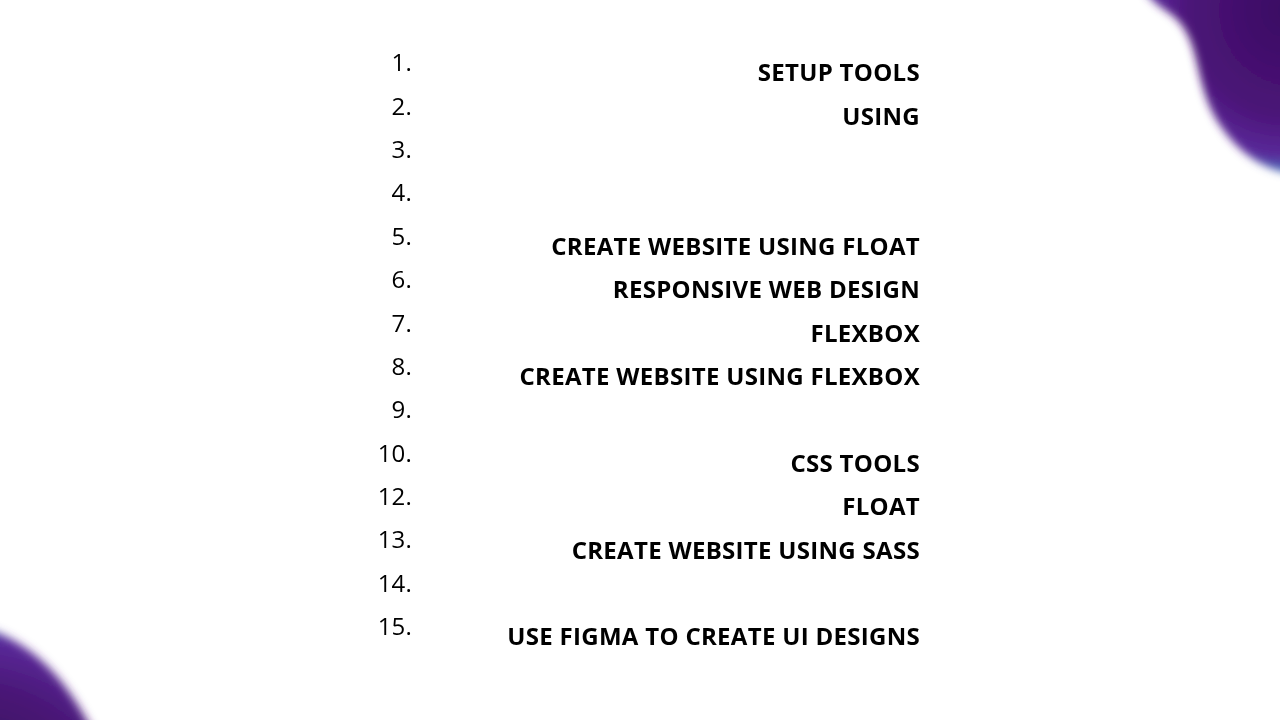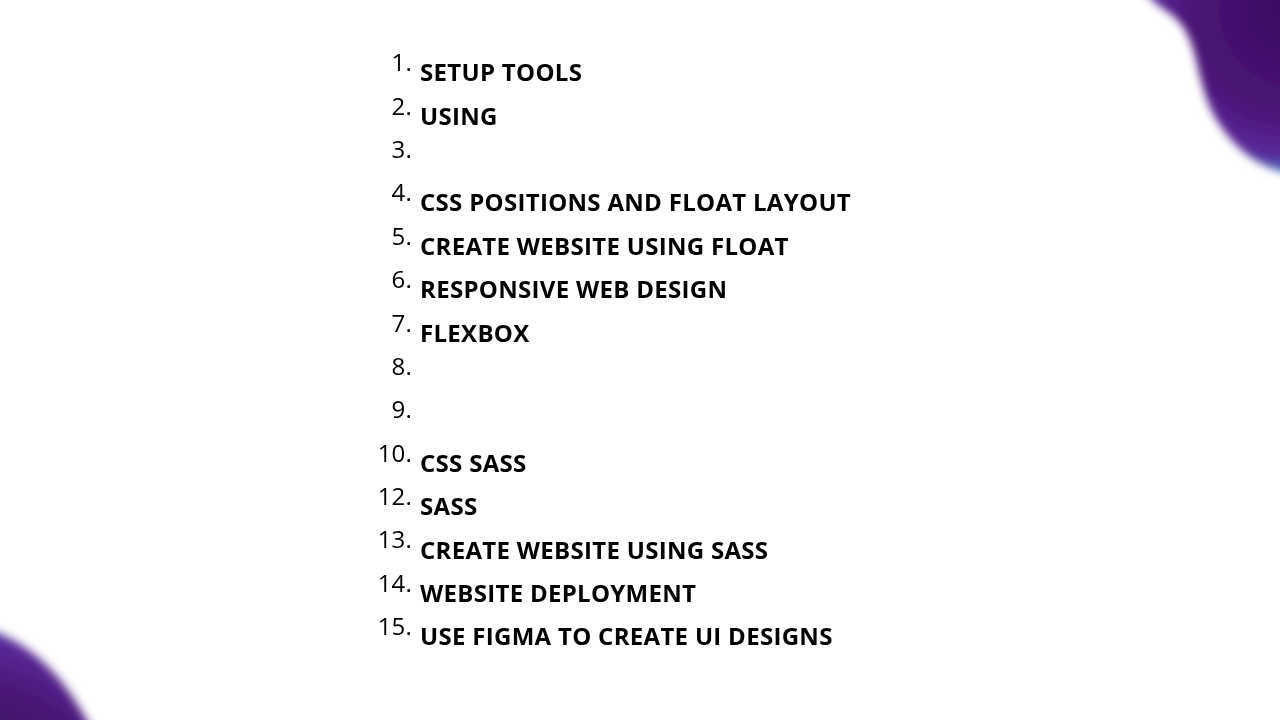--- a/index.html
+++ b/index.html
@@ -49,21 +49,21 @@
     text-align: right;
     font-size: 24px;
     font-weight: 400;
     color: #000;
     padding-right: 8px;
     letter-spacing: 0.2px;
   }
 
   .label {
     flex: 1;
-    text-align: left;
+    text-align: right;
     font-size: 24px;
     font-weight: 700;
     color: #000;
     letter-spacing: 0.3px;
     margin-top: 20px;
   }
 </style>
 </head>
 <body>
 
@@ -110,53 +110,52 @@
   </div>
   <div class="row">
     <span class="num">2.</span>
     <span class="label">USING</span>
   </div>
   <div class="row">
     <span class="num">3.</span>
   </div>
   <div class="row">
     <span class="num">4.</span>
-    <span class="label">CSS POSITIONS AND FLOAT LAYOUT</span>
   </div>
   <div class="row">
     <span class="num">5.</span>
     <span class="label">CREATE  WEBSITE USING FLOAT</span>
   </div>
   <div class="row">
     <span class="num">6.</span>
     <span class="label">RESPONSIVE WEB DESIGN</span>
   </div>
   <div class="row">
     <span class="num">7.</span>
     <span class="label">FLEXBOX</span>
   </div>
   <div class="row">
     <span class="num">8.</span>
+    <span class="label">CREATE WEBSITE USING FLEXBOX</span>
   </div>
   <div class="row">
     <span class="num">9.</span>
   </div>
   <div class="row">
     <span class="num">10.</span>
-    <span class="label">CSS SASS</span>
+    <span class="label">CSS TOOLS</span>
   </div>
   <div class="row">
     <span class="num">12.</span>
-    <span class="label">SASS</span>
+    <span class="label">FLOAT</span>
   </div>
   <div class="row">
     <span class="num">13.</span>
     <span class="label">CREATE WEBSITE USING SASS</span>
   </div>
   <div class="row">
     <span class="num">14.</span>
-    <span class="label">WEBSITE DEPLOYMENT</span>
   </div>
   <div class="row">
     <span class="num">15.</span>
     <span class="label">USE FIGMA TO CREATE UI DESIGNS</span>
   </div>
 </div>
 
 </body></html>

